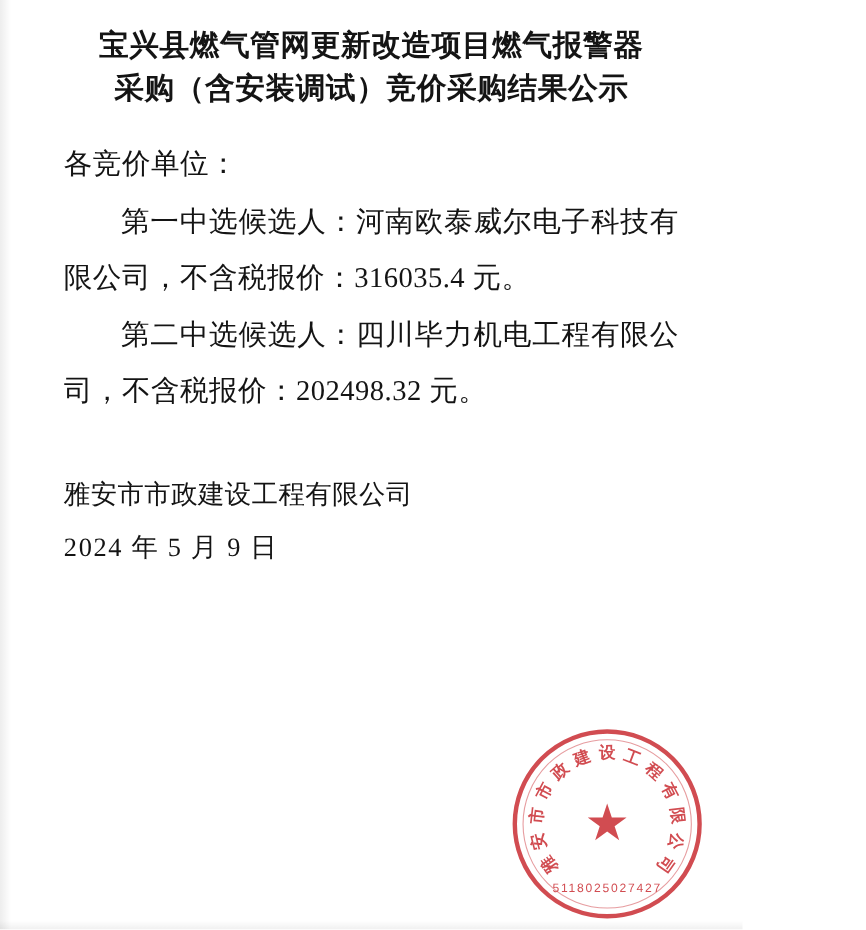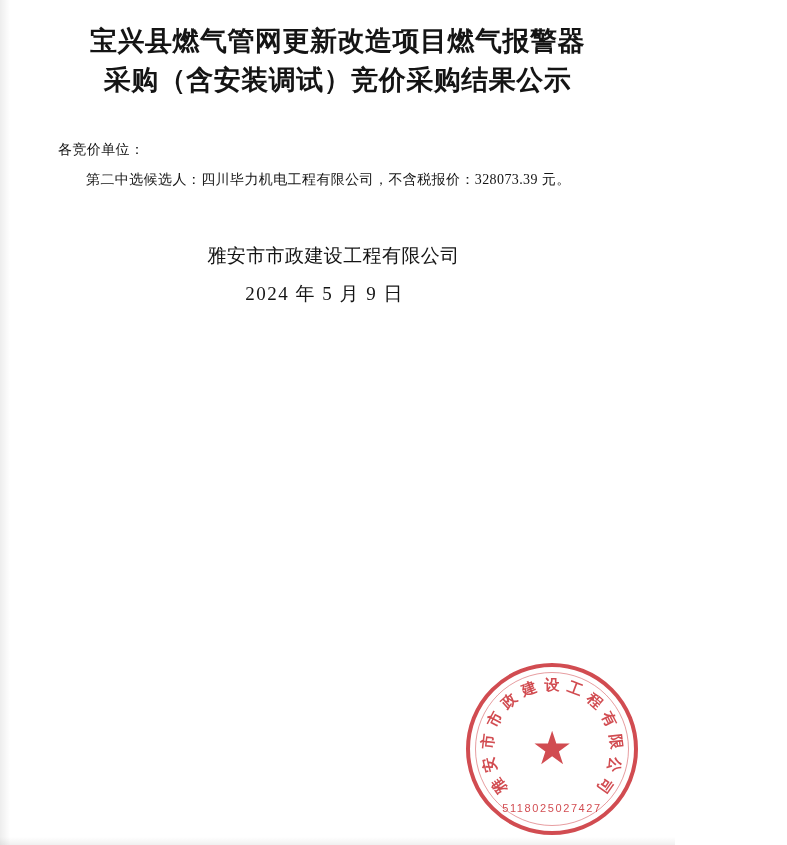--- a/index.html
+++ b/index.html
@@ -24,40 +24,40 @@
   }
   .doc-title {
     font-size: 27px;
     font-weight: bold;
     line-height: 1.45;
     text-align: center;
     letter-spacing: 0.5px;
     margin: 8px 22px 0 22px;
   }
   .body-block {
-    margin-top: 36px;
-    font-size: 14px;
+    margin-top: 24px;
+    font-size: 26px;
     line-height: 1.95;
     letter-spacing: 0.4px;
     text-align: justify;
     text-justify: inter-ideograph;
   }
   .para {
     margin: 0 0 2px 0;
     text-indent: 2em;
   }
   .para.no-indent {
     text-indent: 0;
   }
   .sign-block {
     margin-top: 44px;
-    font-size: 19px;
+    font-size: 24px;
     line-height: 2.0;
     letter-spacing: 0.4px;
-    text-align: center;
+    text-align: left;
     padding-right: 8px;
     position: relative;
     z-index: 1;
   }
   .sign-line {
     margin: 0;
   }
   .sign-date {
     margin: 0;
     padding-right: 18px;
@@ -140,21 +140,22 @@
 </style>
 </head>
 <body>
 
 <div class="page">
 
   <h1 class="doc-title">宝兴县燃气管网更新改造项目燃气报警器采购（含安装调试）竞价采购结果公示</h1>
 
   <div class="body-block">
     <p class="para no-indent">各竞价单位：</p>
-    <p class="para">第二中选候选人：四川毕力机电工程有限公司，不含税报价：328073.39 元。</p>
+    <p class="para">第一中选候选人：河南欧泰威尔电子科技有限公司，不含税报价：316035.4 元。</p>
+    <p class="para">第二中选候选人：四川毕力机电工程有限公司，不含税报价：202498.32 元。</p>
   </div>
 
   <div class="sign-block">
     <p class="sign-line">雅安市市政建设工程有限公司</p>
     <p class="sign-date">2024 年 5 月 9 日</p>
   </div>
 
   <div class="seal">
     <div class="seal-inner"></div>
     <div class="seal-ring-text" id="seal-arc">

